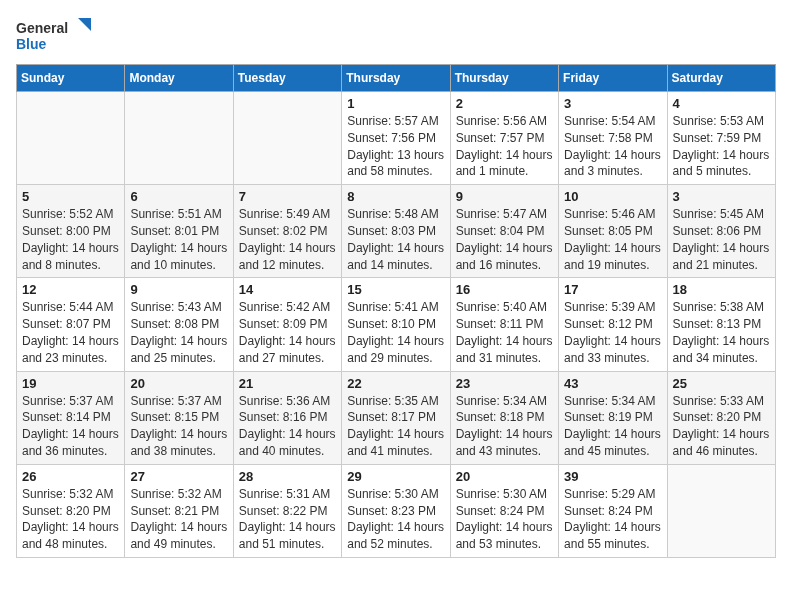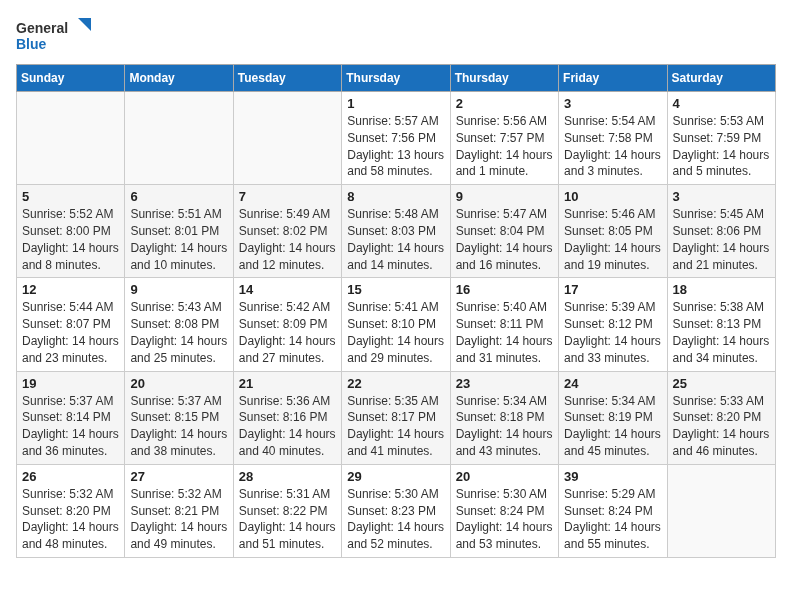--- a/index.html
+++ b/index.html
@@ -202,21 +202,21 @@
         </td>
         <td>
           <div class="day-number">22</div>
 <div class="day-info">Sunrise: 5:35 AM<br>Sunset: 8:17 PM<br>Daylight: 14 hours and 41 minutes.</div>
         </td>
         <td>
           <div class="day-number">23</div>
 <div class="day-info">Sunrise: 5:34 AM<br>Sunset: 8:18 PM<br>Daylight: 14 hours and 43 minutes.</div>
         </td>
         <td>
-          <div class="day-number">24</div>
+          <div class="day-number">43</div>
 <div class="day-info">Sunrise: 5:34 AM<br>Sunset: 8:19 PM<br>Daylight: 14 hours and 45 minutes.</div>
         </td>
         <td>
           <div class="day-number">25</div>
 <div class="day-info">Sunrise: 5:33 AM<br>Sunset: 8:20 PM<br>Daylight: 14 hours and 46 minutes.</div>
         </td>
       </tr>
       <tr>
         <td>
           <div class="day-number">26</div>

